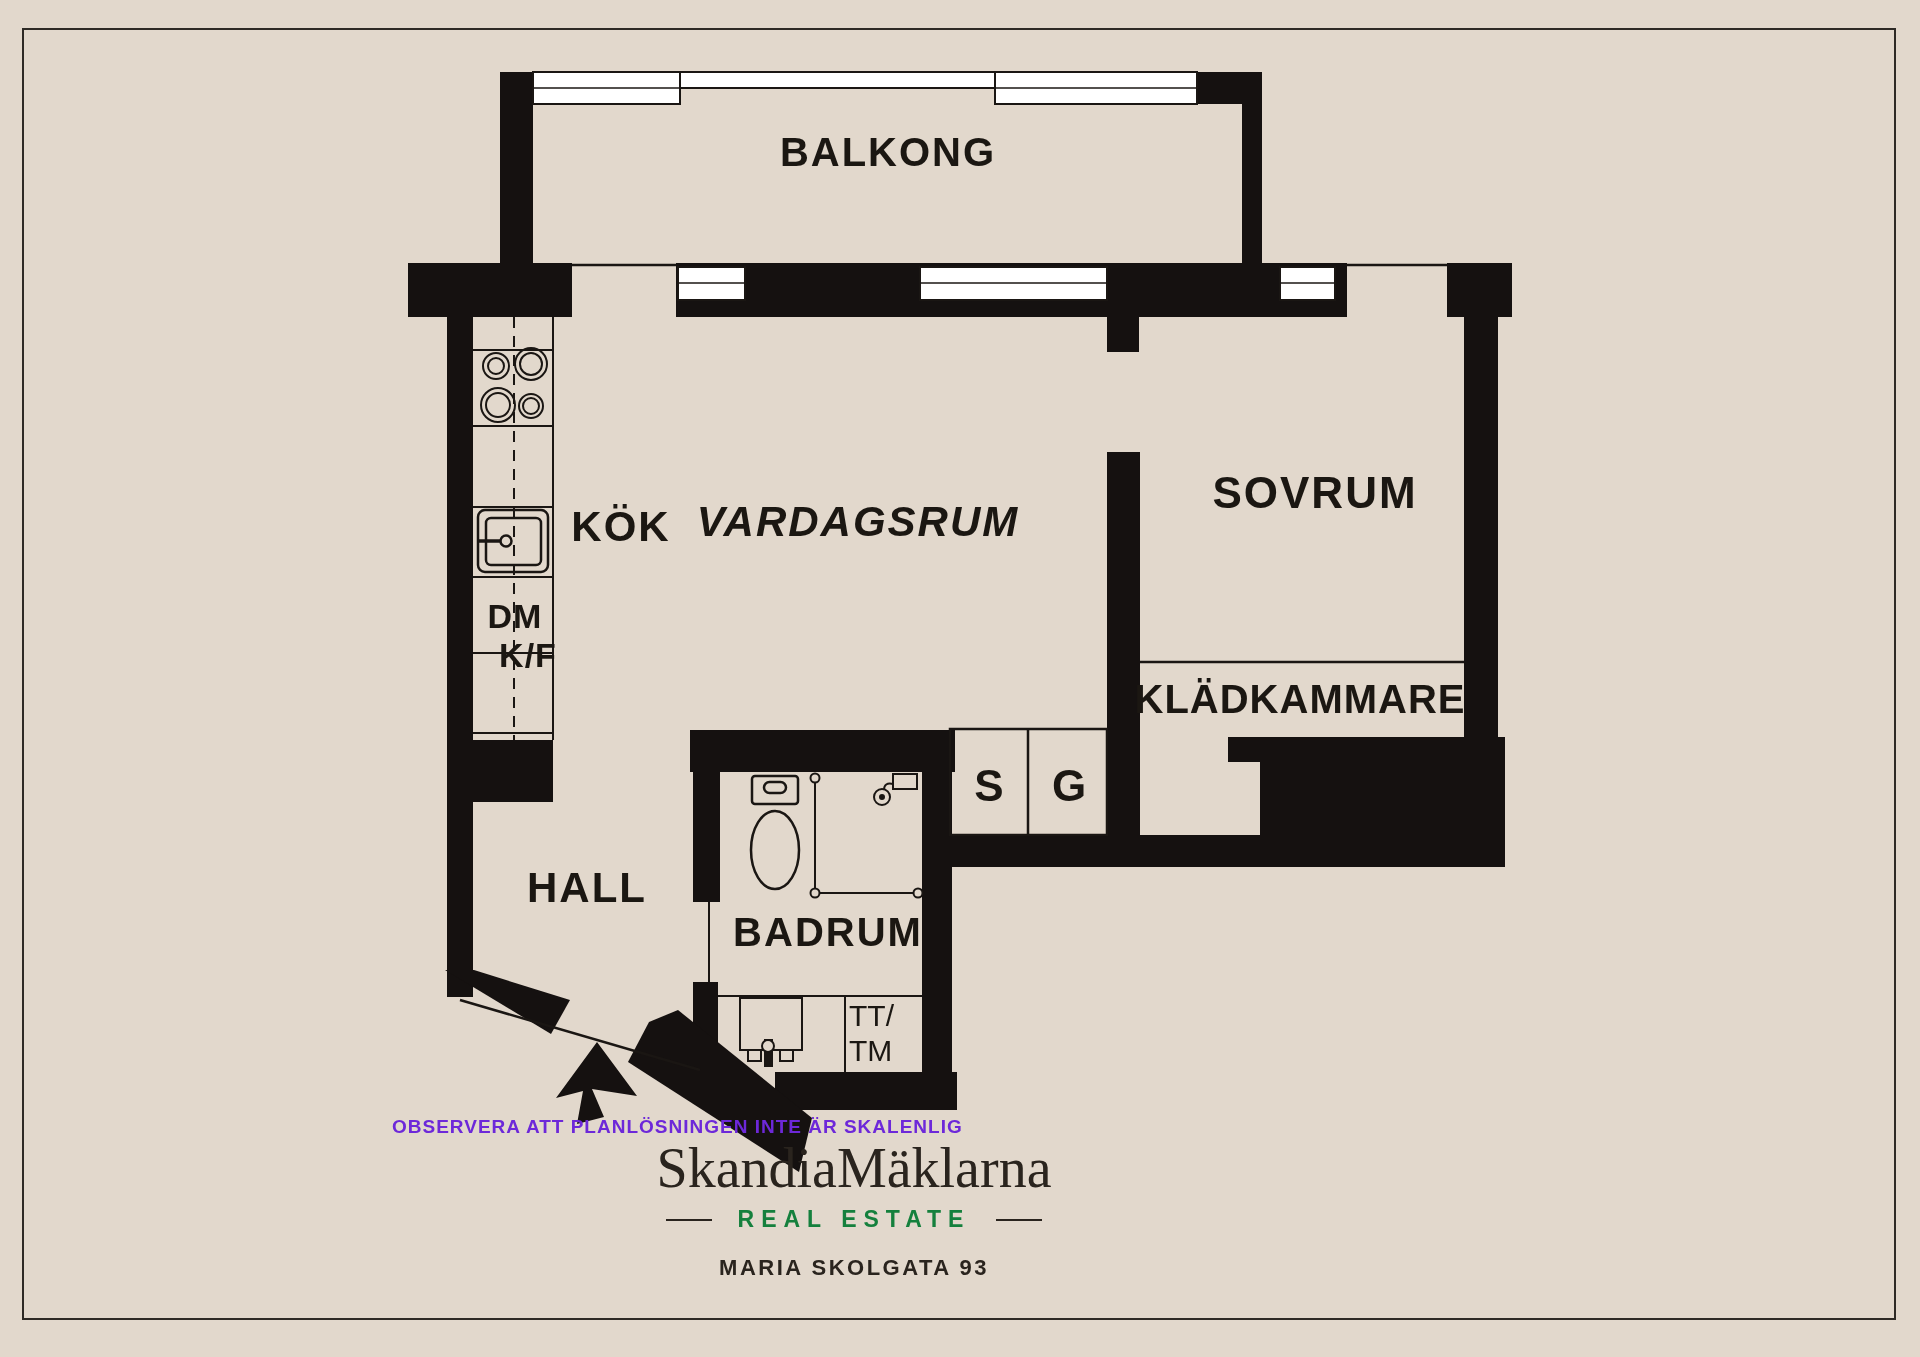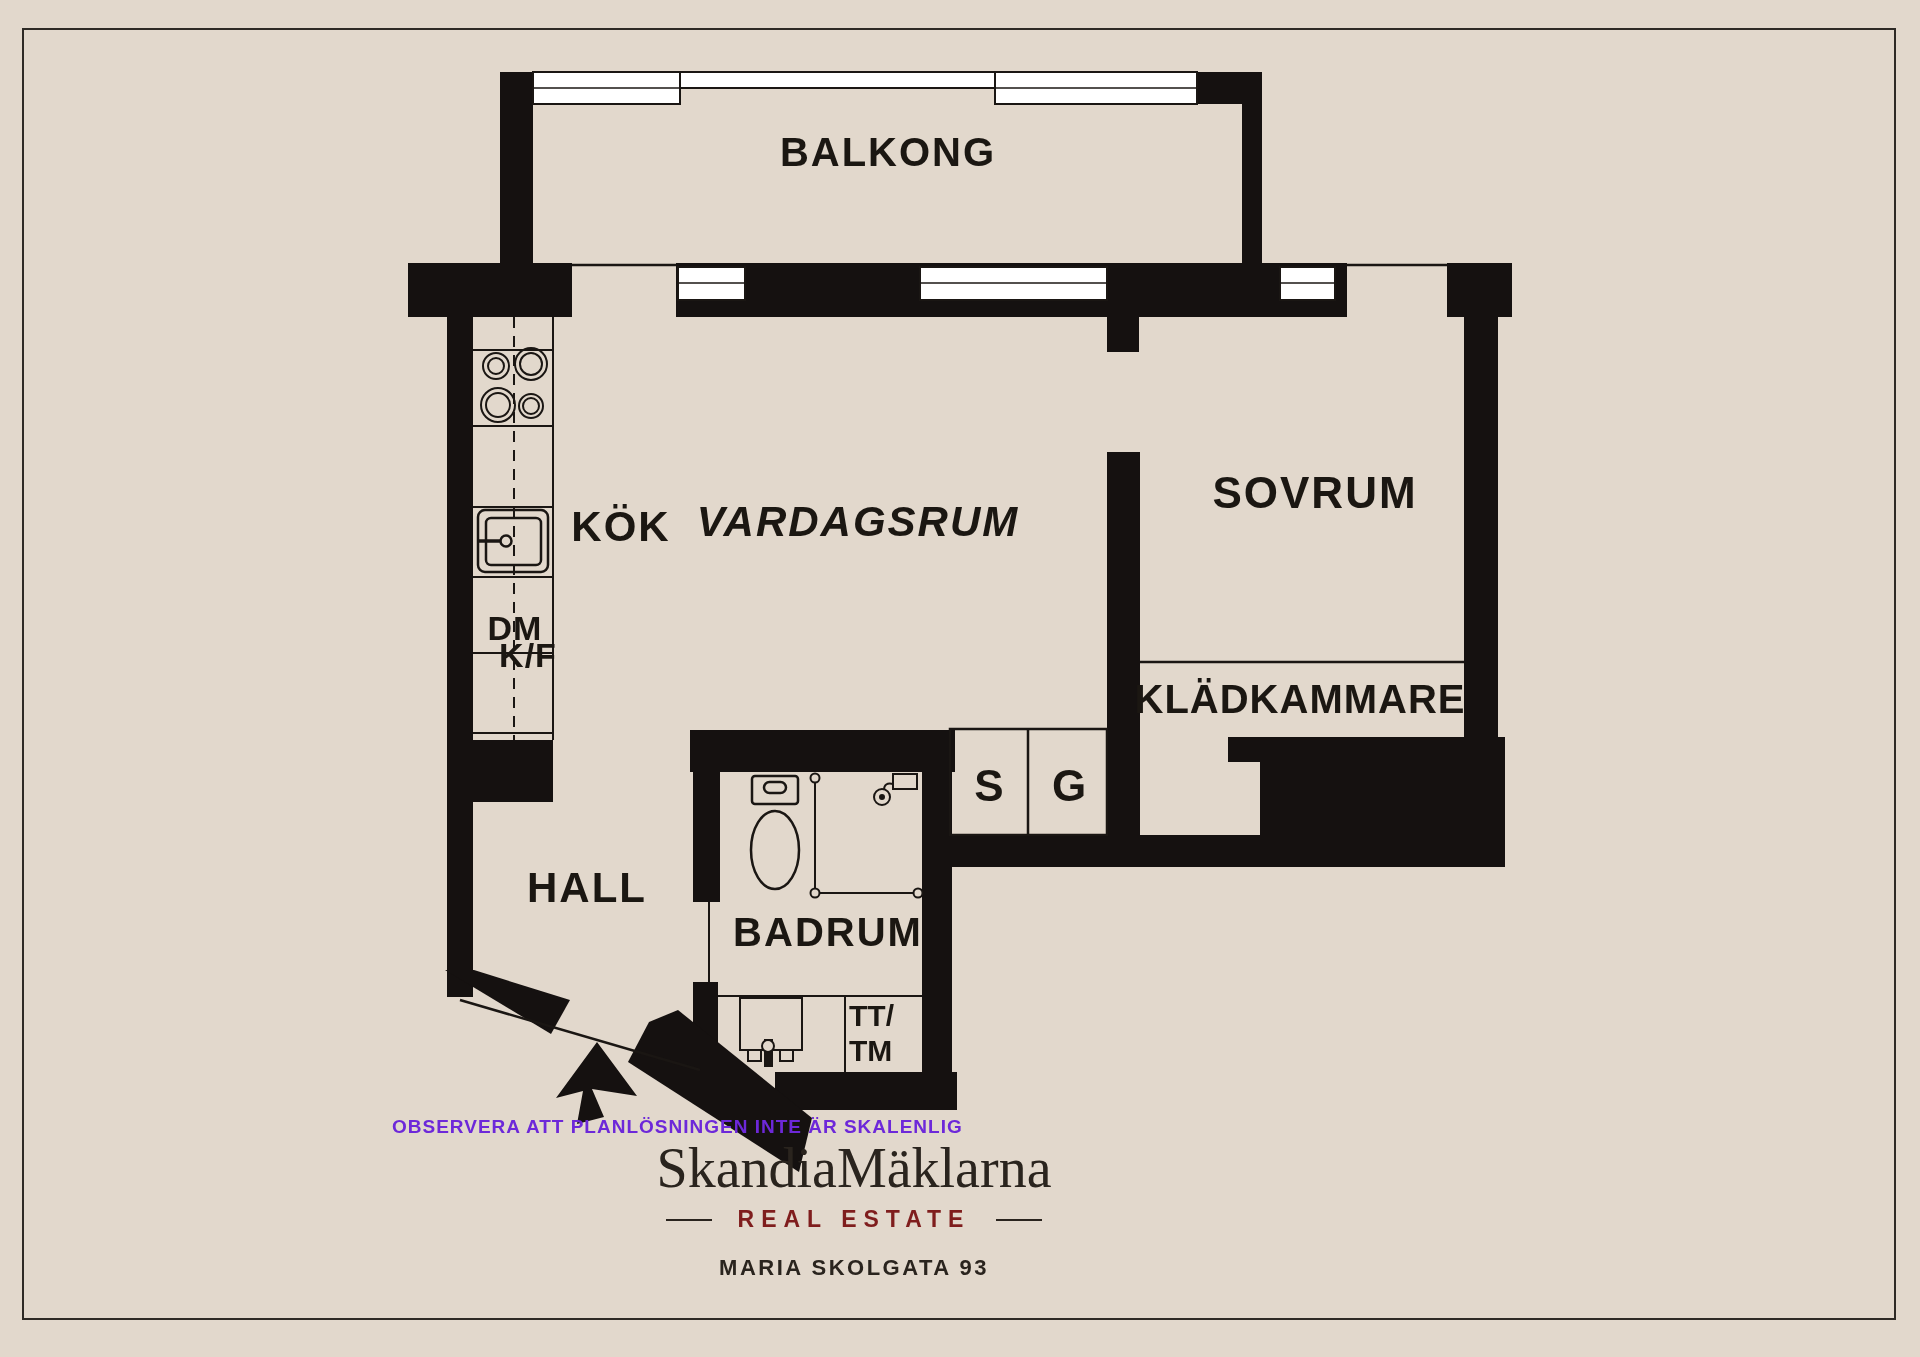--- a/index.html
+++ b/index.html
@@ -14,39 +14,39 @@
   }
   #plan-svg{position:absolute;left:0;top:0;}
   .room-label{
     position:absolute;transform:translate(-50%,-50%);
     color:#1b1712;font-weight:bold;letter-spacing:2px;white-space:nowrap;
   }
   .fs42{font-size:42px;} .fs40{font-size:40px;} .fs38{font-size:44px;}
   .fs34{font-size:34px;letter-spacing:1px;}
   .tt-block{
     position:absolute;left:849px;top:998px;width:76px;
-    color:#1b1712;font-weight:bold;font-size:30px;line-height:35px;text-align:left;
+    color:#1b1712;font-weight:normal;font-size:30px;line-height:35px;text-align:left;
   }
   #note{
     position:absolute;left:392px;top:1116px;
     color:#6d28d9;font-weight:bold;font-size:19px;letter-spacing:1px;white-space:nowrap;
   }
   #footer{
     position:absolute;left:0;top:1138px;width:1708px;text-align:center;color:#2a241e;
   }
   #brand{
     font-family:"Liberation Serif", serif;font-size:56px;color:#2a241e;
     letter-spacing:0;line-height:60px;
   }
   #tagline-row{
     margin-top:8px;display:flex;align-items:center;justify-content:center;gap:26px;
   }
   .tag-dash{width:46px;height:0;border-top:2.5px solid #2a241e;}
   #tagline{
-    font-weight:bold;font-size:23px;letter-spacing:7px;color:#7f1d1d;
+    font-weight:bold;font-size:23px;letter-spacing:7px;color:#15803d;
   }
   #address{
     margin-top:22px;font-weight:bold;font-size:22px;letter-spacing:2.5px;color:#2a241e;
   }
 </style>
 </head>
 <body>
 
 <div id="frame"></div>
 
@@ -181,21 +181,21 @@
 
 <div class="room-label fs40" style="left:888px;top:152px;">BALKONG</div>
 <div class="room-label fs42" style="left:621px;top:527px;">KÖK</div>
 <div class="room-label fs42" style="left:858px;top:522px;font-style:italic;">VARDAGSRUM</div>
 <div class="room-label fs38" style="left:1315px;top:493px;">SOVRUM</div>
 <div class="room-label fs40" style="left:1300px;top:699px;letter-spacing:1px;">KLÄDKAMMARE</div>
 <div class="room-label fs42" style="left:587px;top:888px;">HALL</div>
 <div class="room-label fs40" style="left:828px;top:932px;">BADRUM</div>
 <div class="room-label fs38" style="left:990px;top:786px;">S</div>
 <div class="room-label fs38" style="left:1070px;top:786px;">G</div>
-<div class="room-label fs34" style="left:515px;top:616px;margin-top:12px;">DM</div>
+<div class="room-label fs34" style="left:515px;top:616px;">DM</div>
 <div class="room-label fs34" style="left:516px;top:655px;margin-left:12px;">K/F</div>
 <div class="tt-block">
   <span>TT/</span><br>
   <span>TM</span>
 </div>
 
 <div id="note">OBSERVERA ATT PLANLÖSNINGEN INTE ÄR SKALENLIG</div>
 
 <div id="footer">
   <div id="brand">SkandiaMäklarna</div>

